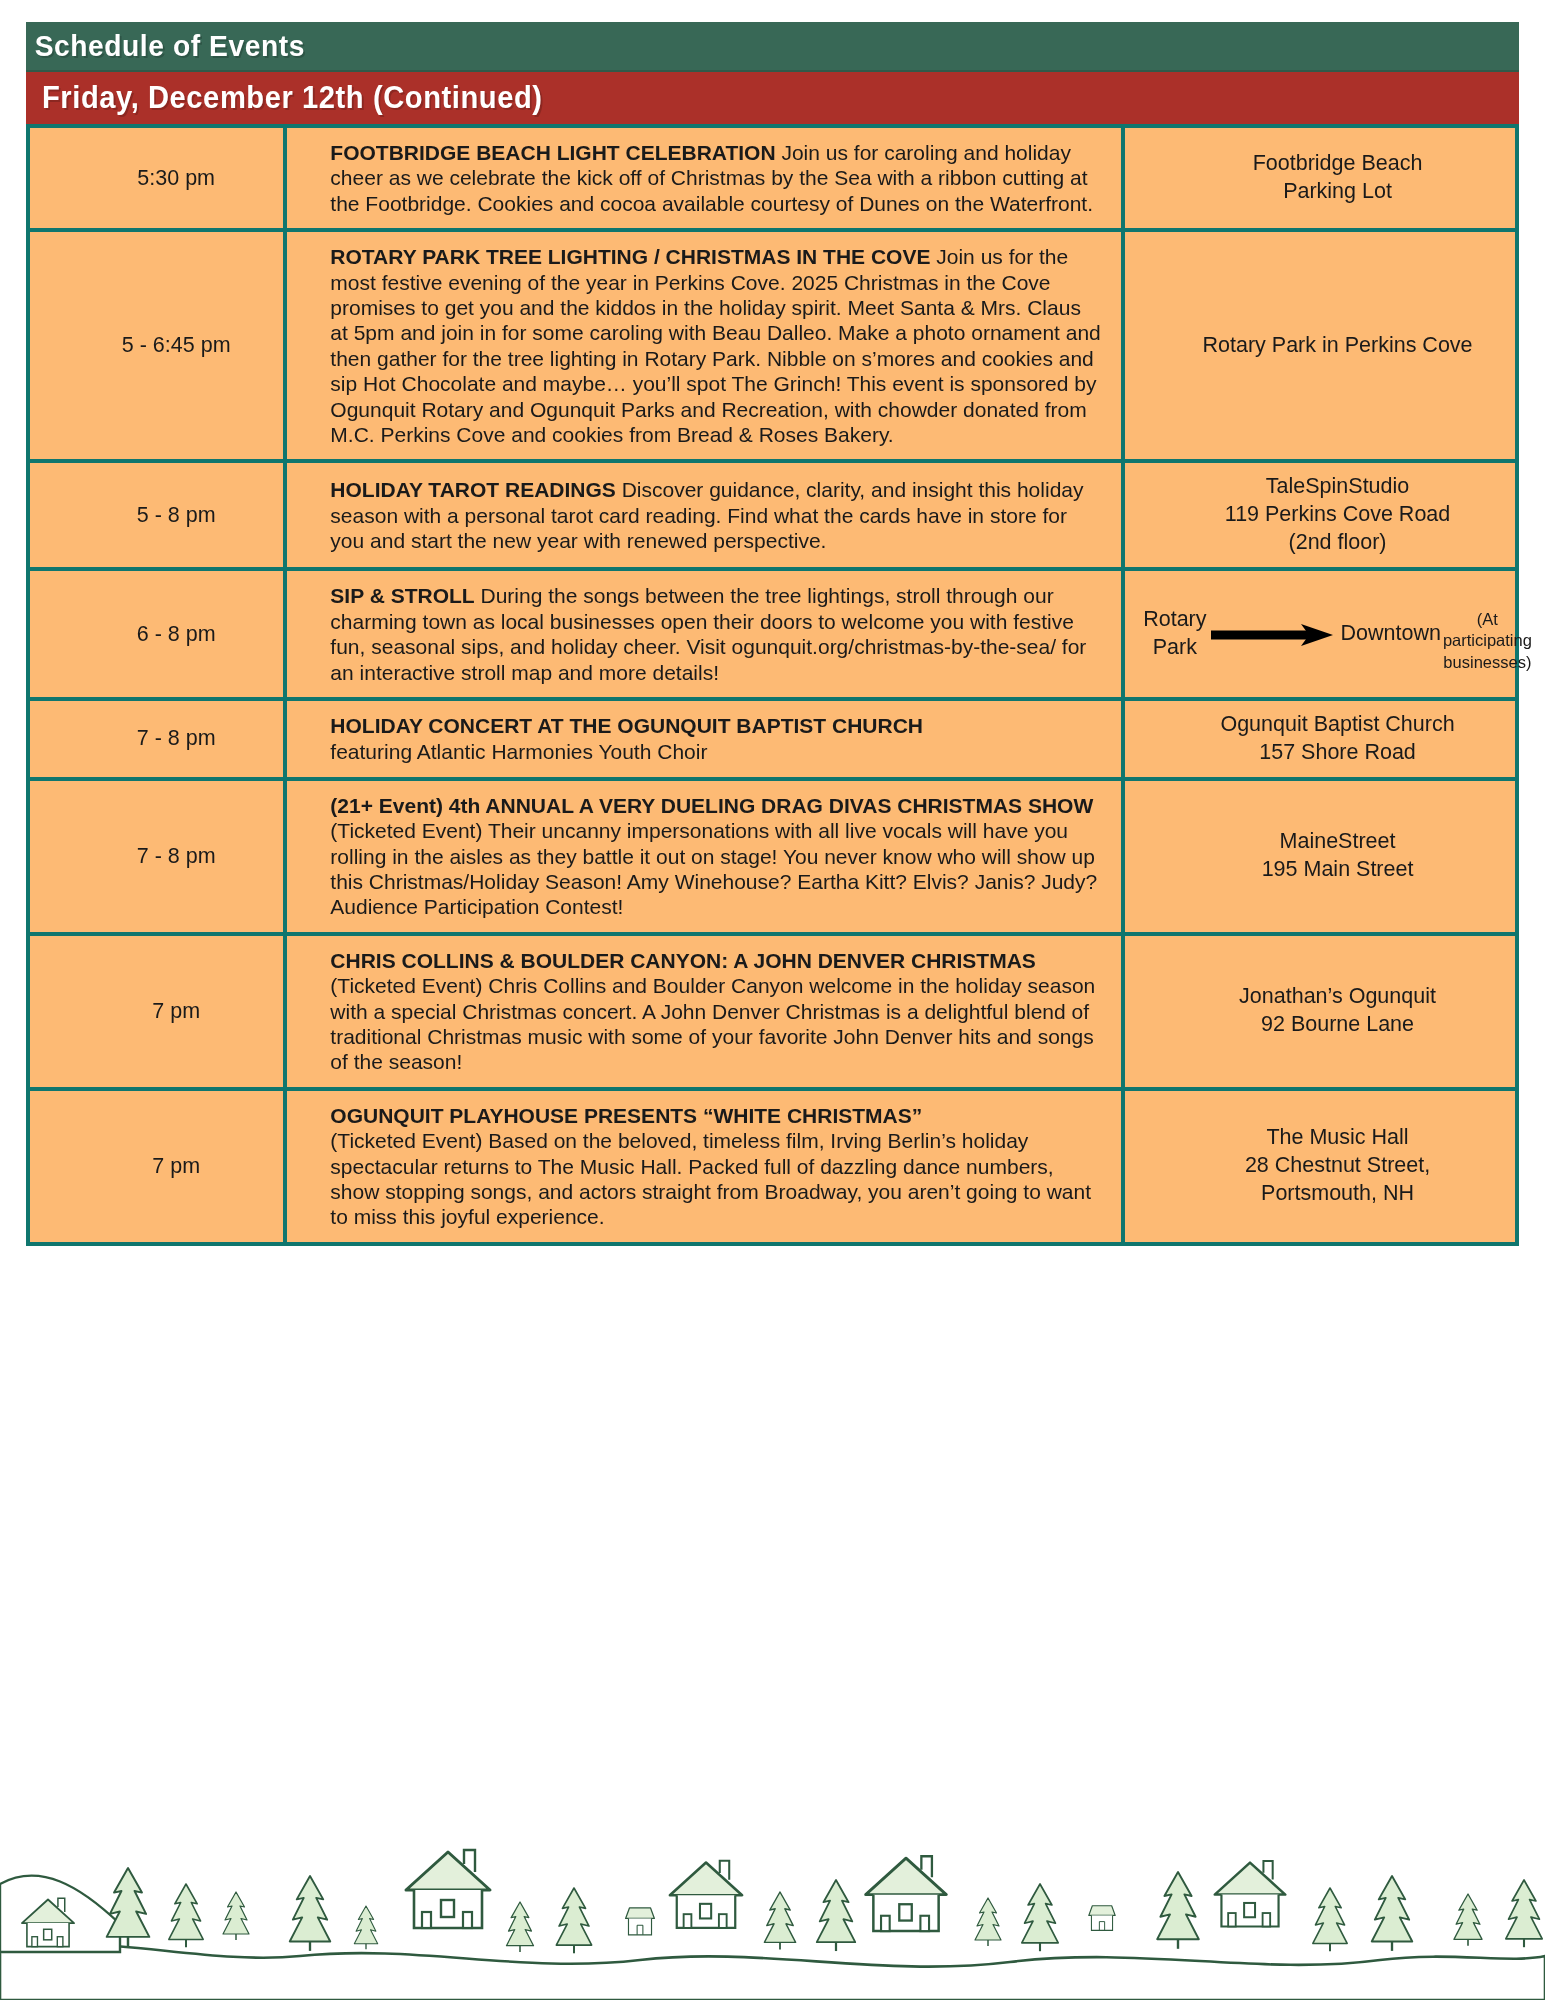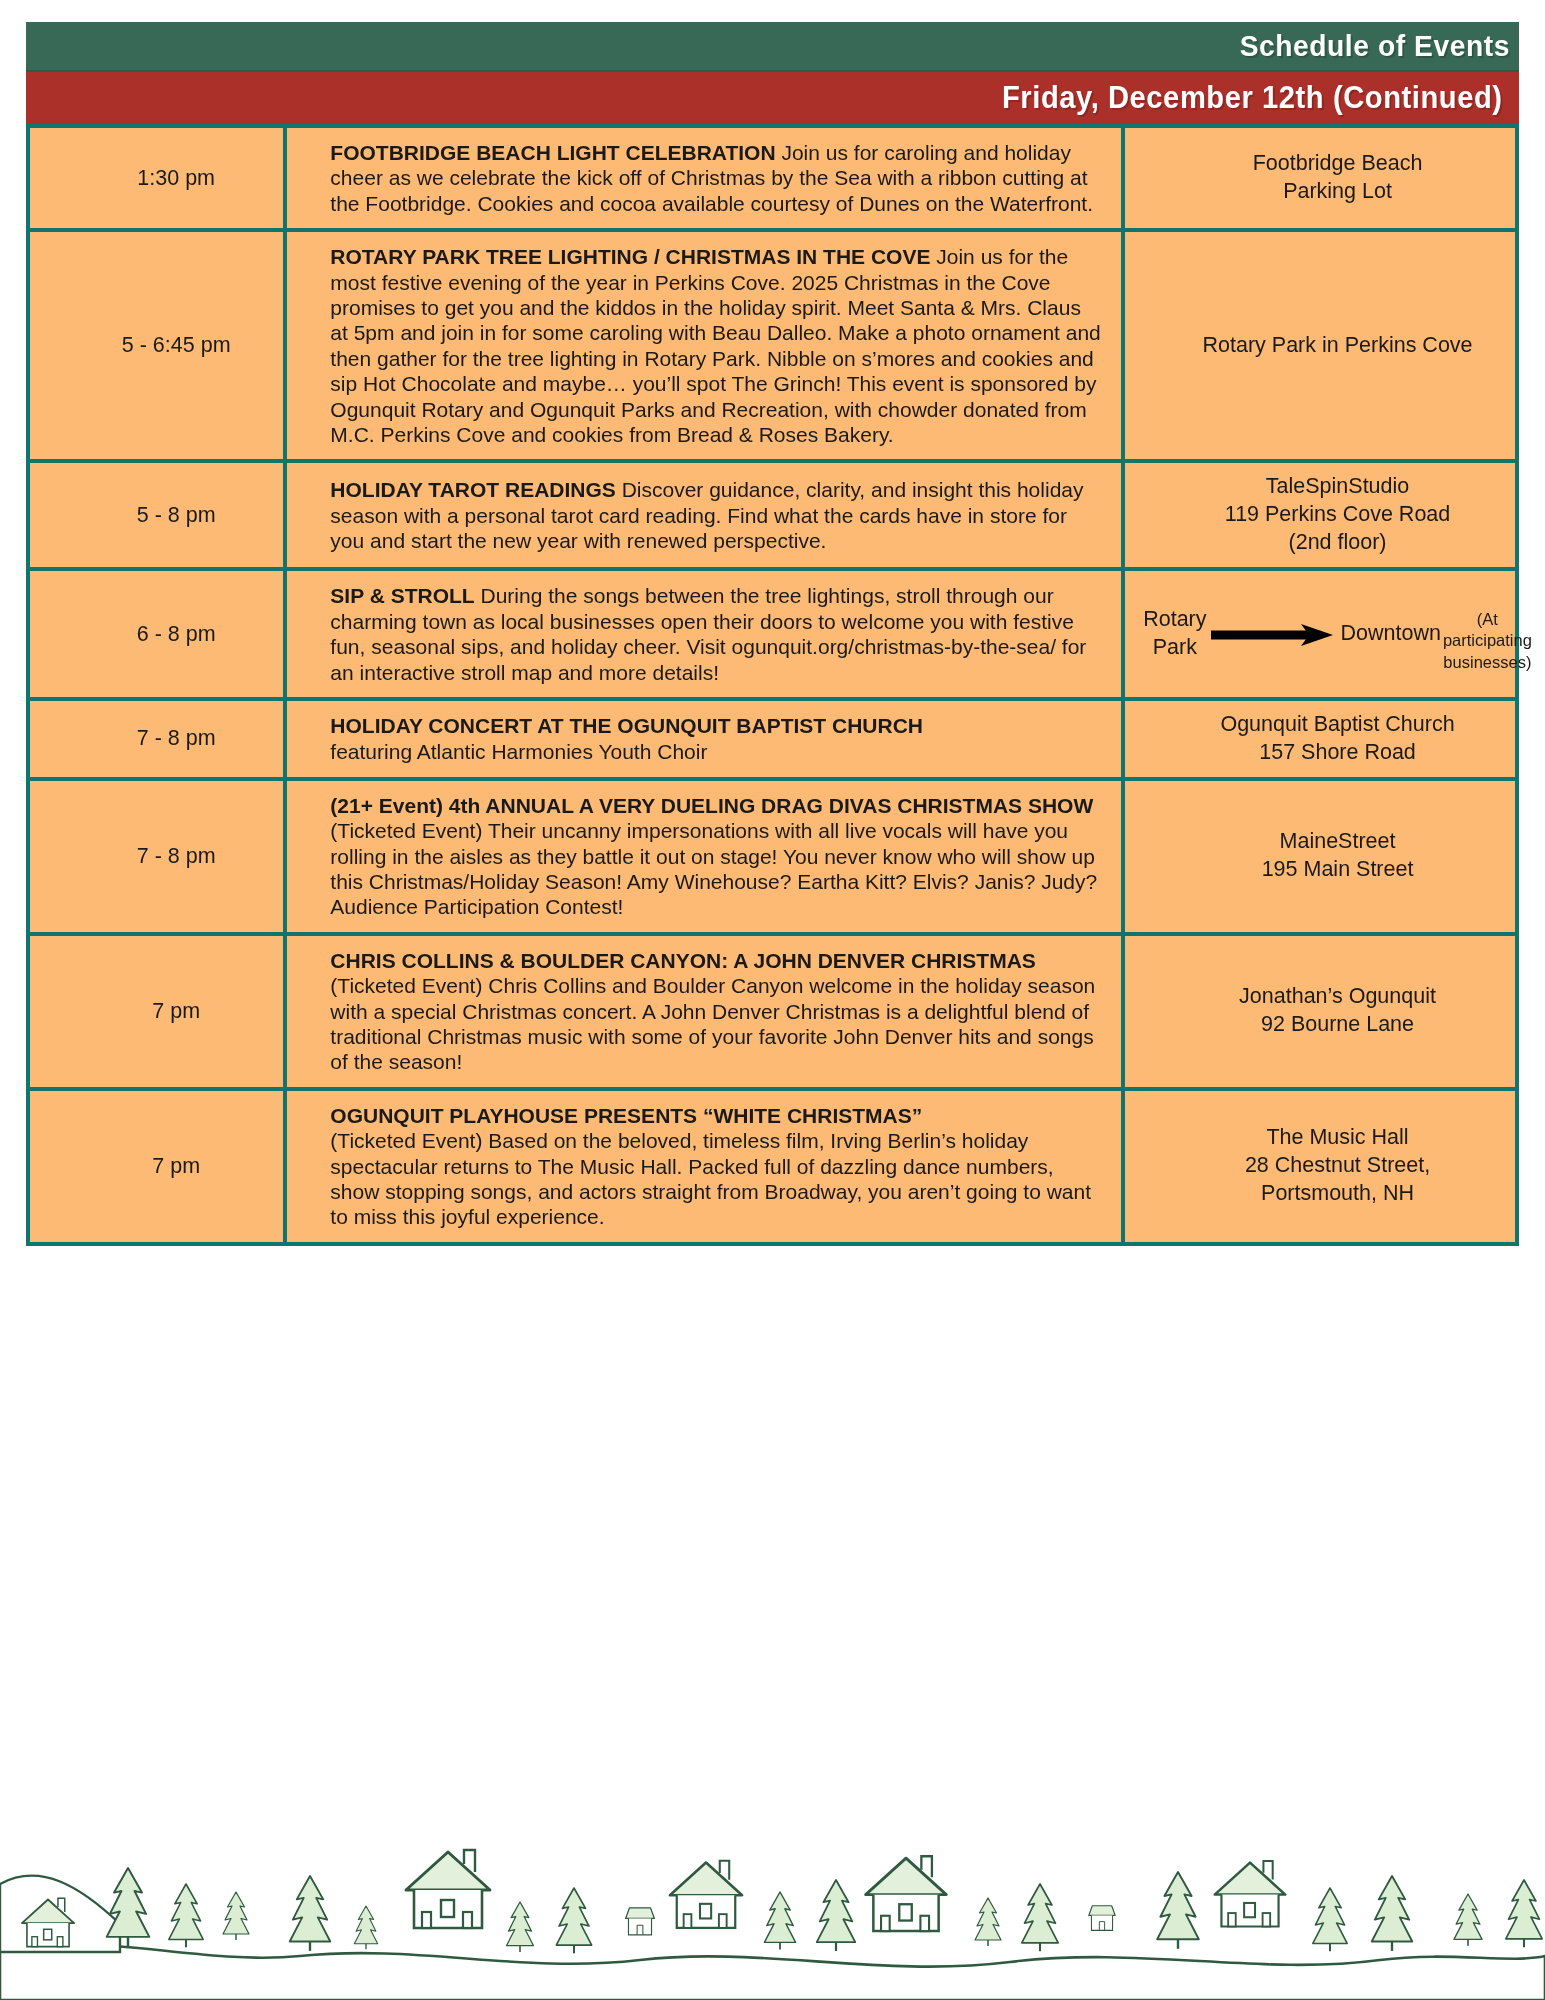--- a/index.html
+++ b/index.html
@@ -26,21 +26,21 @@
 
   
   .banner {
     width: 100%;
     text-align: center;
     color: #ffffff;
     font-weight: bold;
     letter-spacing: 0.6px;
     display: flex;
     align-items: center;
-    justify-content: flex-end;
+    justify-content: flex-start;
   }
   .banner-green {
     background: #386856;
     height: 48px;
     font-size: 30px;
   }
   .banner-red {
     background: #ab3029;
     height: 54px;
     font-size: 31px;
@@ -136,21 +136,21 @@
 
   <table class="schedule">
     <colgroup>
       <col class="col-time">
         <col class="col-desc">
         <col class="col-place">
     </colgroup>
     <tbody>
 
       <tr>
-        <td class="cell-time">1:30 pm</td>
+        <td class="cell-time">5:30 pm</td>
         <td class="cell-desc"><span class="evt-title">FOOTBRIDGE BEACH LIGHT CELEBRATION</span><span> Join us for caroling and holiday cheer as we celebrate the kick off of Christmas by the Sea with a ribbon cutting at the Footbridge. Cookies and cocoa available courtesy of Dunes on the Waterfront.</span></td>
         <td class="cell-place">
           <div>Footbridge Beach</div>
           <div>Parking Lot</div>
         </td>
       </tr>
 
       <tr>
         <td class="cell-time">5 - 6:45 pm</td>
         <td class="cell-desc"><span class="evt-title">ROTARY PARK TREE LIGHTING / CHRISTMAS IN THE COVE</span><span> Join us for the most festive evening of the year in Perkins Cove. 2025 Christmas in the Cove promises to get you and the kiddos in the holiday spirit. Meet Santa &amp; Mrs. Claus at 5pm and join in for some caroling with Beau Dalleo. Make a photo ornament and then gather for the tree lighting in Rotary Park. Nibble on s’mores and cookies and sip Hot Chocolate and maybe… you’ll spot The Grinch! This event is sponsored by Ogunquit Rotary and Ogunquit Parks and Recreation, with chowder donated from M.C. Perkins Cove and cookies from Bread &amp; Roses Bakery.</span></td>

